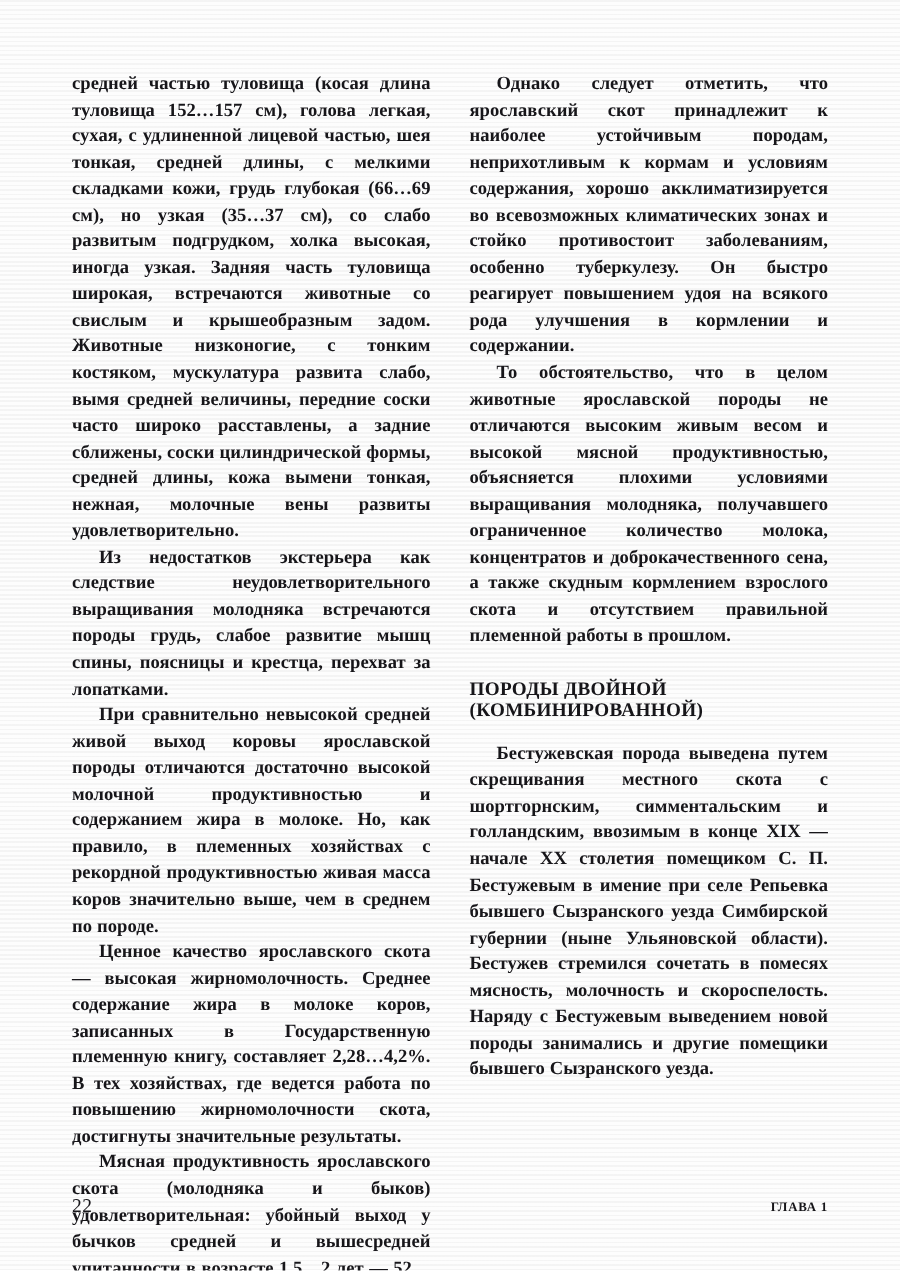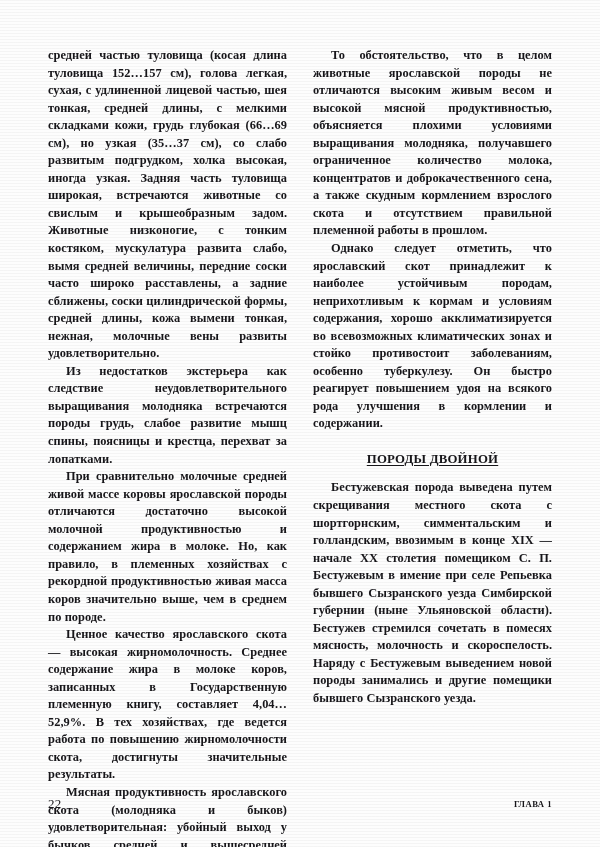--- a/index.html
+++ b/index.html
@@ -54,26 +54,24 @@
     font-weight: 700;
     letter-spacing: 0.02px;
     word-spacing: 0.2px;
     -webkit-font-smoothing: none;
   }
   p.para.noindent { text-indent: 0; }
 
   
   .section-heading {
     margin: 19px 0 13px 0;
-    text-align: center;
     font-size: 12.8px;
     line-height: 14.4px;
     font-weight: 700;
     letter-spacing: 0.2px;
-    text-decoration: underline;
     text-underline-offset: 2px;
     text-decoration-thickness: 1px;
   }
   .section-heading .hline { display: block; }
 
   
   .footer {
     position: absolute;
     left: 48px;
     right: 48px;
@@ -111,31 +109,32 @@
 <body>
 
 <div class="page">
 
   <div class="content">
     <div class="columns">
 
       <div class="col">
         <p class="para noindent">средней частью туловища (косая длина туловища 152…157 см), голова легкая, сухая, с удлиненной лицевой частью, шея тонкая, средней длины, с мелкими складками кожи, грудь глубокая (66…69 см), но узкая (35…37 см), со слабо развитым подгрудком, холка высокая, иногда узкая. Задняя часть туловища широкая, встречаются животные со свислым и крышеобразным задом. Животные низконогие, с тонким костяком, мускулатура развита слабо, вымя средней величины, передние соски часто широко расставлены, а задние сближены, соски цилиндрической формы, средней длины, кожа вымени тонкая, нежная, молочные вены развиты удовлетворительно.</p>
         <p class="para">Из недостатков экстерьера как следствие неудовлетворительного выращивания молодняка встречаются породы грудь, слабое развитие мышц спины, поясницы и крестца, перехват за лопатками.</p>
-        <p class="para">При сравнительно молочные средней живой массе коровы ярославской породы отличаются достаточно высокой молочной продуктивностью и содержанием жира в молоке. Но, как правило, в племенных хозяйствах с рекордной продуктивностью живая масса коров значительно выше, чем в среднем по породе.</p>
-        <p class="para">Ценное качество ярославского скота — высокая жирномолочность. Среднее содержание жира в молоке коров, записанных в Государственную племенную книгу, составляет 4,04…52,9%. В тех хозяйствах, где ведется работа по повышению жирномолочности скота, достигнуты значительные результаты.</p>
+        <p class="para">При сравнительно невысокой средней живой выход коровы ярославской породы отличаются достаточно высокой молочной продуктивностью и содержанием жира в молоке. Но, как правило, в племенных хозяйствах с рекордной продуктивностью живая масса коров значительно выше, чем в среднем по породе.</p>
+        <p class="para">Ценное качество ярославского скота — высокая жирномолочность. Среднее содержание жира в молоке коров, записанных в Государственную племенную книгу, составляет 2,28…4,2%. В тех хозяйствах, где ведется работа по повышению жирномолочности скота, достигнуты значительные результаты.</p>
         <p class="para">Мясная продуктивность ярославского скота (молодняка и быков) удовлетворительная: убойный выход у бычков средней и вышесредней упитанности в возрасте 1,5…2 лет — 52…55%, быков — 55…60, выбракованных старых коров — 43…45%.</p>
       </div>
 
       <div class="col">
+        <p class="para">Однако следует отметить, что ярославский скот принадлежит к наиболее устойчивым породам, неприхотливым к кормам и условиям содержания, хорошо акклиматизируется во всевозможных климатических зонах и стойко противостоит заболеваниям, особенно туберкулезу. Он быстро реагирует повышением удоя на всякого рода улучшения в кормлении и содержании.</p>
         <p class="para">То обстоятельство, что в целом животные ярославской породы не отличаются высоким живым весом и высокой мясной продуктивностью, объясняется плохими условиями выращивания молодняка, получавшего ограниченное количество молока, концентратов и доброкачественного сена, а также скудным кормлением взрослого скота и отсутствием правильной племенной работы в прошлом.</p>
-        <p class="para">Однако следует отметить, что ярославский скот принадлежит к наиболее устойчивым породам, неприхотливым к кормам и условиям содержания, хорошо акклиматизируется во всевозможных климатических зонах и стойко противостоит заболеваниям, особенно туберкулезу. Он быстро реагирует повышением удоя на всякого рода улучшения в кормлении и содержании.</p>
 
         <div class="section-heading">
           <span class="hline">ПОРОДЫ ДВОЙНОЙ</span>
+          <span class="hline">(КОМБИНИРОВАННОЙ)</span>
         </div>
 
         <p class="para">Бестужевская порода выведена путем скрещивания местного скота с шортгорнским, симментальским и голландским, ввозимым в конце XIX — начале XX столетия помещиком С. П. Бестужевым в имение при селе Репьевка бывшего Сызранского уезда Симбирской губернии (ныне Ульяновской области). Бестужев стремился сочетать в помесях мясность, молочность и скороспелость. Наряду с Бестужевым выведением новой породы занимались и другие помещики бывшего Сызранского уезда.</p>
 
       </div>
 
     </div>
   </div>
 
   <div class="footer">

